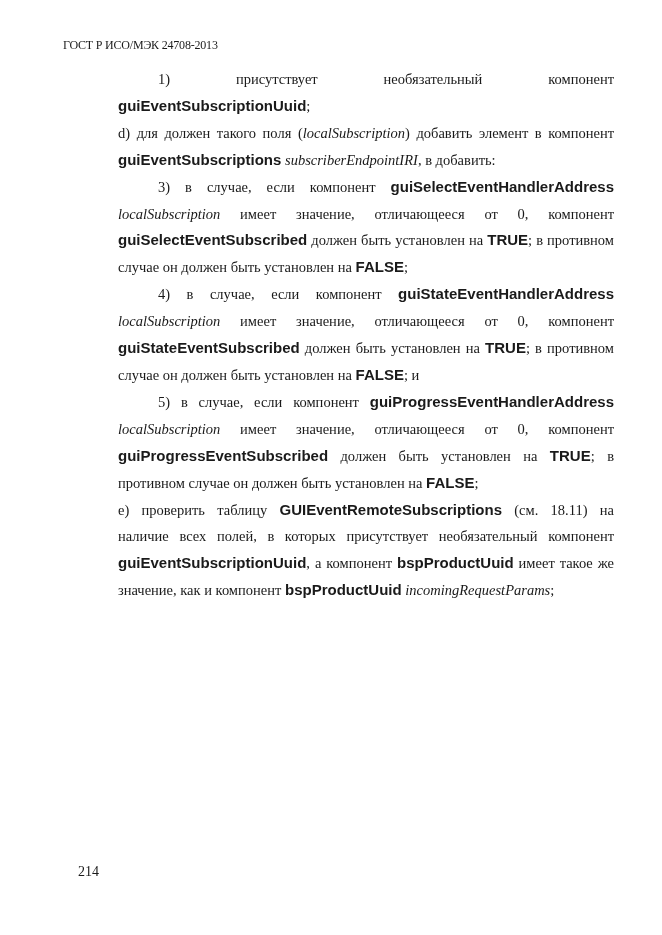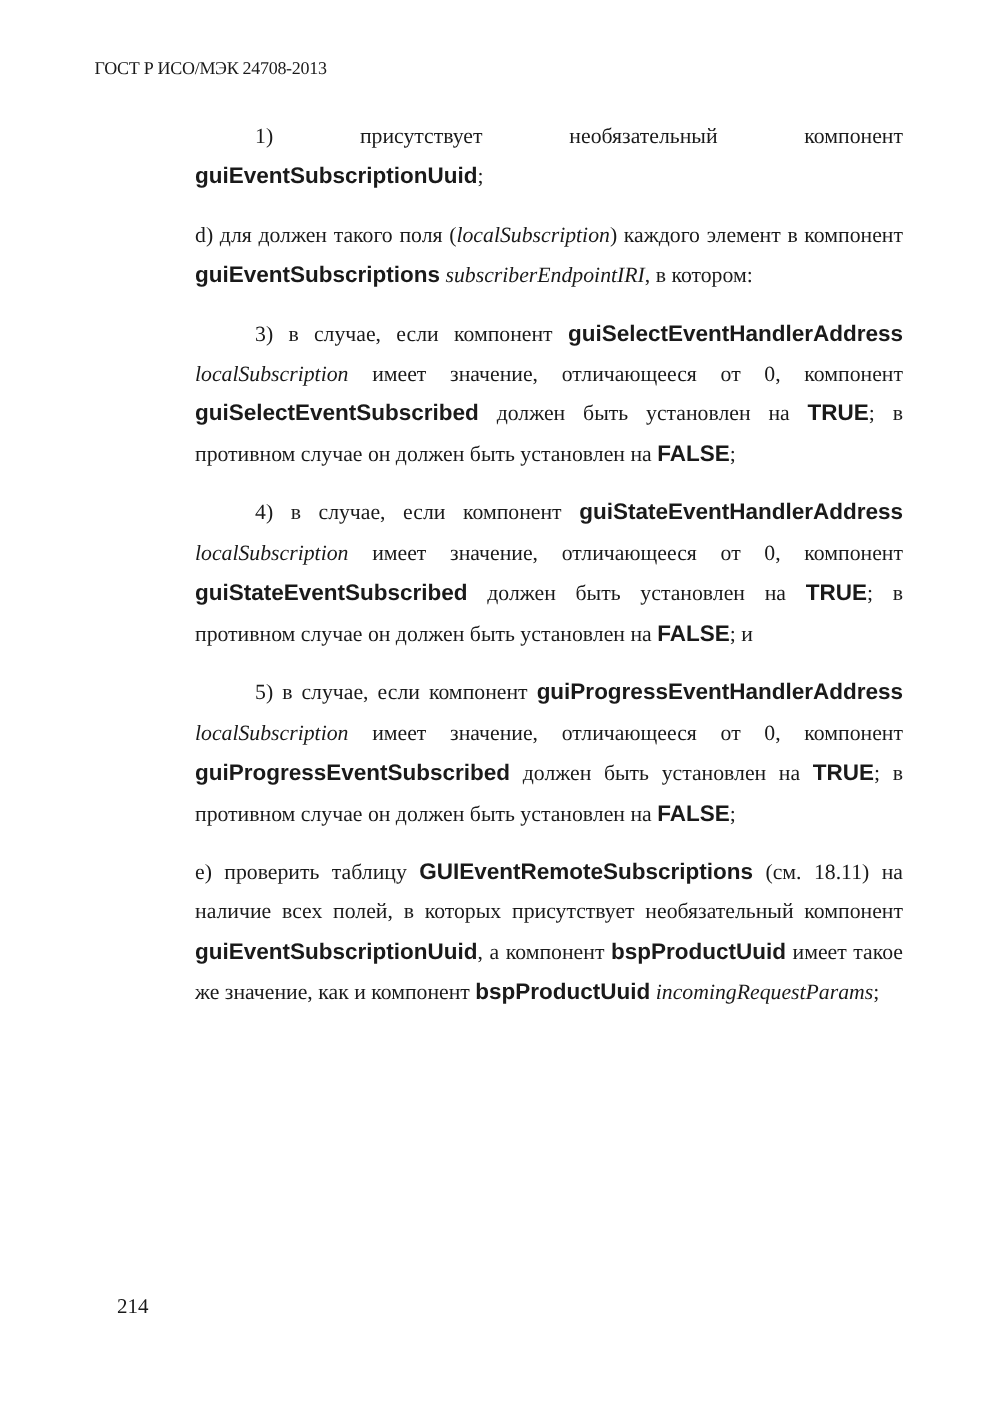--- a/index.html
+++ b/index.html
@@ -1,31 +1,31 @@
 <!DOCTYPE html>
 <html><head>
 <meta charset="utf-8">
 <style>
   html, body { margin:0; padding:0; background:#ffffff; }
   body { width:662px; height:935px; position:relative; overflow:hidden; color:#1a1a1a; }
   .header { position:absolute; left:63px; top:38px; font-family:"Liberation Serif", serif; font-size:12px; letter-spacing:-0.2px; }
   .body-text { position:absolute; left:118px; top:66px; width:496px; font-family:"Liberation Serif", serif; font-size:14.5px; line-height:26.9px; }
-  .p { text-align:justify; text-align-last:left; margin:12px; }
+  .p { text-align:justify; text-align-last:left; margin:0; }
   .p.ind { text-indent:40px; }
   .b { font-family:"Liberation Sans", sans-serif; font-weight:bold; font-size:15px; }
   .i { font-style:italic; }
   .pagenum { position:absolute; left:78px; top:864px; font-family:"Liberation Serif", serif; font-size:14px;text-align:center; }
 </style>
 </head>
 <body>
 
 <div class="header">ГОСТ Р ИСО/МЭК 24708-2013</div>
 
 <div class="body-text">
   <p class="p ind"><span>1) присутствует необязательный компонент </span><span class="b">guiEventSubscriptionUuid</span><span>;</span></p>
-  <p class="p"><span>d) для должен такого поля (</span><span class="i">localSubscription</span><span>) каждого элемент в компонент </span><span class="b">guiEventSubscriptions</span><span> </span><span class="i">subscriberEndpointIRI</span><span>, в котором:</span></p>
+  <p class="p"><span>d) для должен такого поля (</span><span class="i">localSubscription</span><span>) добавить элемент в компонент </span><span class="b">guiEventSubscriptions</span><span> </span><span class="i">subscriberEndpointIRI</span><span>, в добавить:</span></p>
   <p class="p ind"><span>3) в случае, если компонент </span><span class="b">guiSelectEventHandlerAddress</span><span> </span><span class="i">localSubscription</span><span> имеет значение, отличающееся от 0, компонент </span><span class="b">guiSelectEventSubscribed</span><span> должен быть установлен на </span><span class="b">TRUE</span><span>; в противном случае он должен быть установлен на </span><span class="b">FALSE</span><span>;</span></p>
   <p class="p ind"><span>4) в случае, если компонент </span><span class="b">guiStateEventHandlerAddress</span><span> </span><span class="i">localSubscription</span><span> имеет значение, отличающееся от 0, компонент </span><span class="b">guiStateEventSubscribed</span><span> должен быть установлен на </span><span class="b">TRUE</span><span>; в противном случае он должен быть установлен на </span><span class="b">FALSE</span><span>; и</span></p>
   <p class="p ind"><span>5) в случае, если компонент </span><span class="b">guiProgressEventHandlerAddress</span><span> </span><span class="i">localSubscription</span><span> имеет значение, отличающееся от 0, компонент </span><span class="b">guiProgressEventSubscribed</span><span> должен быть установлен на </span><span class="b">TRUE</span><span>; в противном случае он должен быть установлен на </span><span class="b">FALSE</span><span>;</span></p>
   <p class="p"><span>e) проверить таблицу </span><span class="b">GUIEventRemoteSubscriptions</span><span> (см. 18.11) на наличие всех полей, в которых присутствует необязательный компонент </span><span class="b">guiEventSubscriptionUuid</span><span>, а компонент </span><span class="b">bspProductUuid</span><span> имеет такое же значение, как и компонент </span><span class="b">bspProductUuid</span><span> </span><span class="i">incomingRequestParams</span><span>;</span></p>
 </div>
 
 <div class="pagenum">214</div>
 
 </body></html>

